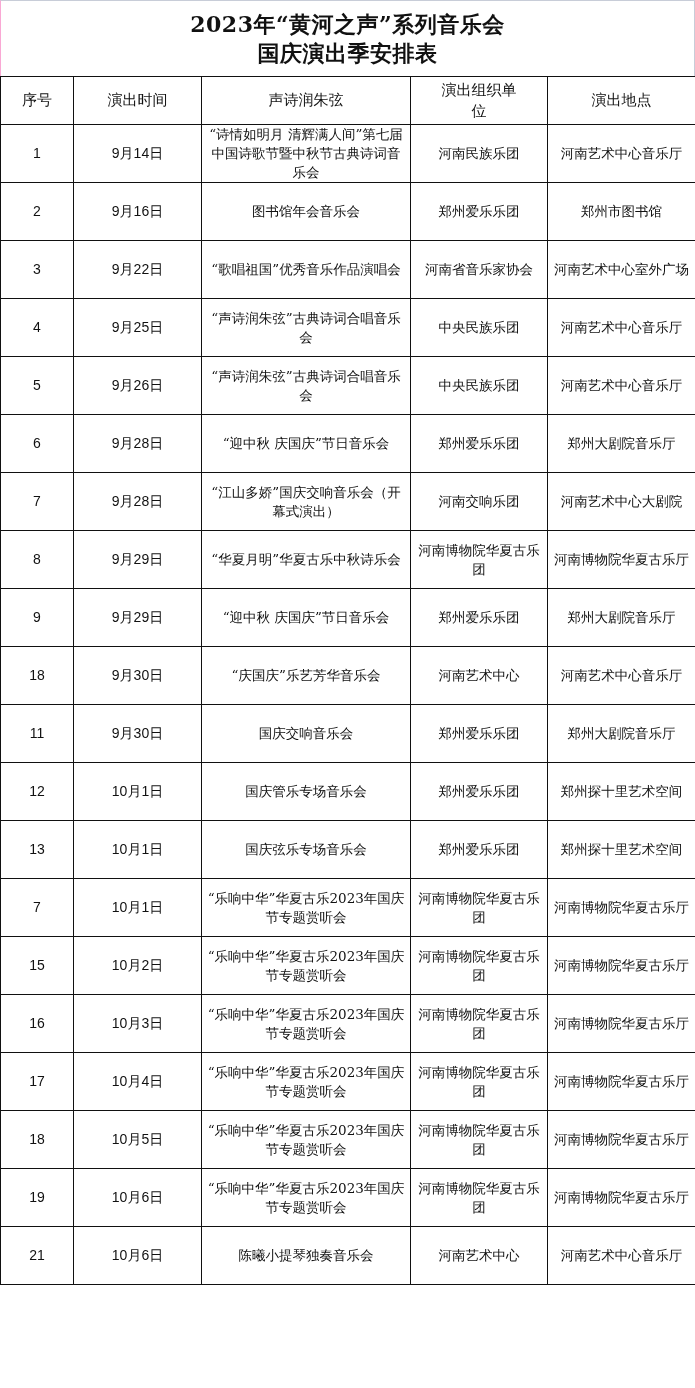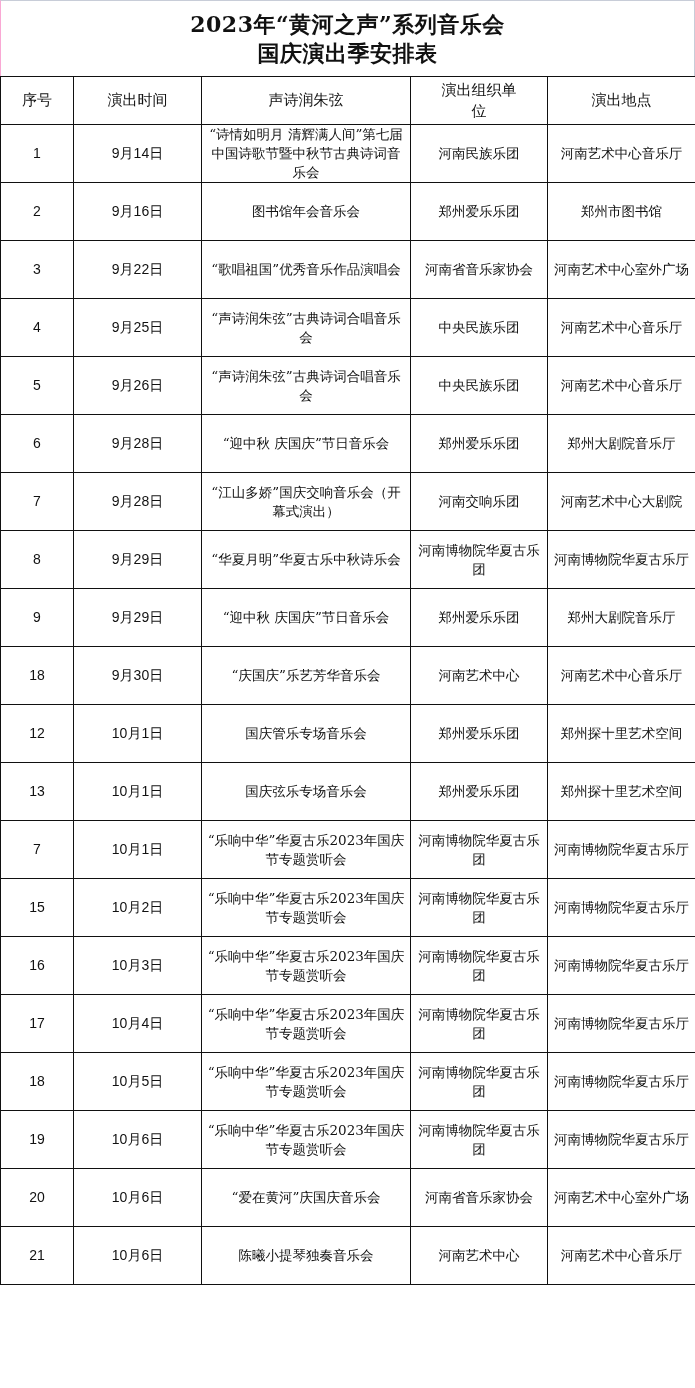--- a/index.html
+++ b/index.html
@@ -112,20 +112,27 @@
           <td>郑州大剧院音乐厅</td>
         </tr>
         <tr>
           <td class="seq">18</td>
           <td class="date">9月30日</td>
           <td>“庆国庆”乐艺芳华音乐会</td>
           <td>河南艺术中心</td>
           <td>河南艺术中心音乐厅</td>
         </tr>
         <tr>
+          <td class="seq">11</td>
+          <td class="date">9月30日</td>
+          <td>国庆交响音乐会</td>
+          <td>郑州爱乐乐团</td>
+          <td>郑州大剧院音乐厅</td>
+        </tr>
+        <tr>
           <td class="seq">12</td>
           <td class="date">10月1日</td>
           <td>国庆管乐专场音乐会</td>
           <td>郑州爱乐乐团</td>
           <td>郑州探十里艺术空间</td>
         </tr>
         <tr>
           <td class="seq">13</td>
           <td class="date">10月1日</td>
           <td>国庆弦乐专场音乐会</td>
@@ -168,27 +175,20 @@
           <td>河南博物院华夏古乐厅</td>
         </tr>
         <tr>
           <td class="seq">19</td>
           <td class="date">10月6日</td>
           <td>“乐响中华”华夏古乐2023年国庆节专题赏听会</td>
           <td>河南博物院华夏古乐团</td>
           <td>河南博物院华夏古乐厅</td>
         </tr>
         <tr>
-          <td class="seq">20</td>
-          <td class="date">10月6日</td>
-          <td>“爱在黄河”庆国庆音乐会</td>
-          <td>河南省音乐家协会</td>
-          <td>河南艺术中心室外广场</td>
-        </tr>
-        <tr>
           <td class="seq">21</td>
           <td class="date">10月6日</td>
           <td>陈曦小提琴独奏音乐会</td>
           <td>河南艺术中心</td>
           <td>河南艺术中心音乐厅</td>
         </tr>
       </tbody>
   </table>
 </div>
 

